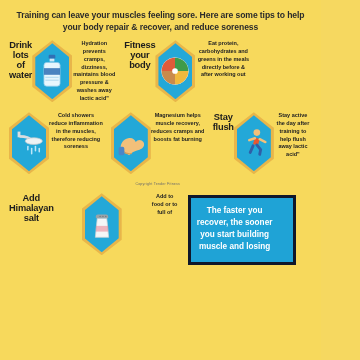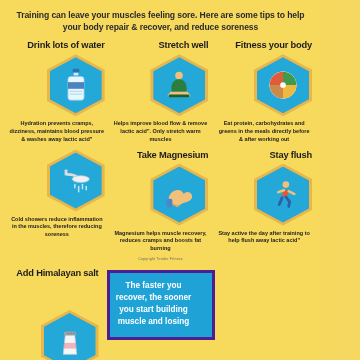--- a/index.html
+++ b/index.html
@@ -26,22 +26,21 @@
   }
   .grid {
     display: grid;
     grid-template-columns: 1fr 1fr 1fr;
     column-gap: 2px;
     row-gap: 0px;
     margin-top: 7px;
   }
   .cell {
     display: flex;
-    flex-direction: column;
-    align-items: flex-end;
+    align-items: flex-start;
     text-align: center;
     padding: 0 3px;
   }
   .tip-title {
     font-size: 9.3px;
     font-weight: 700;
     color: #1d1d1d;
     margin-bottom: 4px;
     letter-spacing: -0.2px;
   }
@@ -81,21 +80,21 @@
   .credit {
     grid-column: 2 / 3;
     text-align: center;
     font-size: 3.6px;
     color: #6b6b6b;
     margin-top: 4px;
     letter-spacing: 0.2px;
   }
   .callout {
     background: #1fa3d6;
-    border: 3px solid #4c1d95;
+    border: 3px solid #0f172a;
     color: #fff;
     font-weight: 700;
     font-size: 8.2px;
     line-height: 1.45;
     text-align: center;
     padding: 7px 20px 9px 6px;
     width: 108px;
     margin: 4px auto 0 auto;
   }
   .cell-wide { padding-top: 2px; gap: 28px; }
@@ -121,36 +120,20 @@
             <path d="M14.5 11 h11 a3 3 0 0 1 3 3 v19 a3 3 0 0 1 -3 3 h-11 a3 3 0 0 1 -3 -3 v-19 a3 3 0 0 1 3 -3 z" fill="#e8f6fd" stroke="#8fc9e8" stroke-width="0.8"></path>
             <rect x="11.5" y="17" width="17" height="7" fill="#2f6fb5" opacity="0.85"></rect>
             <rect x="13" y="26" width="14" height="1.4" fill="#bcdff2"></rect>
             <rect x="13" y="29" width="14" height="1.4" fill="#bcdff2"></rect>
           </svg>
         </div>
       </div>
       <div class="tip-body">Hydration prevents cramps, dizziness, maintains blood pressure &amp; washes away lactic acid"</div>
     </div>
 
-    <div class="cell">
-      <div class="tip-title">Stretch well</div>
-      <div class="hexwrap">
-        <div class="hex"></div>
-        <div class="hex-inner"></div>
-        <div class="hex-icon">
-          <svg viewBox="0 0 40 40">
-            <circle cx="20" cy="10" r="4" fill="#f2c07a"></circle>
-            <path d="M20 14 c-5 0 -8 4 -8 9 l0 4 16 0 0 -4 c0 -5 -3 -9 -8 -9 z" fill="#2a7f3e"></path>
-            <path d="M11 27 c-2 2 -3 4 -3 5 l24 0 c0 -1 -1 -3 -3 -5 z" fill="#f2c07a"></path>
-            <rect x="9" y="30" width="22" height="3" rx="1.5" fill="#1e5f2e"></rect>
-          </svg>
-        </div>
-      </div>
-      <div class="tip-body">Helps improve blood flow &amp; remove lactic acid". Only stretch warm muscles</div>
-    </div>
 
     <div class="cell">
       <div class="tip-title">Fitness your body</div>
       <div class="hexwrap">
         <div class="hex"></div>
         <div class="hex-inner"></div>
         <div class="hex-icon">
           <svg viewBox="0 0 40 40">
             <circle cx="20" cy="20" r="14" fill="#ffffff" stroke="#d8d8d8" stroke-width="1"></circle>
             <path d="M20 6 a14 14 0 0 1 14 14 l-14 0 z" fill="#3f9b4a"></path>
@@ -183,21 +166,20 @@
               <rect x="26" y="23" width="1.6" height="6" rx="0.8"></rect>
               <rect x="30" y="25" width="1.6" height="5" rx="0.8"></rect>
             </g>
           </svg>
         </div>
       </div>
       <div class="tip-body">Cold showers reduce inflammation in the muscles, therefore reducing soreness</div>
     </div>
 
     <div class="cell">
-      <div class="tip-title">Take Magnesium</div>
       <div class="hexwrap">
         <div class="hex"></div>
         <div class="hex-inner"></div>
         <div class="hex-icon">
           <svg viewBox="0 0 40 40">
             <path d="M9 26 c0 -6 3 -10 8 -11 c4 -1 7 1 8 4 c2 -3 6 -3 8 0 c2 3 0 7 -4 8 c-5 1 -9 3 -11 6 z" fill="#f2c07a"></path>
             <path d="M9 26 c2 4 7 6 12 5" stroke="#d79e59" stroke-width="1.2" fill="none"></path>
             <rect x="7" y="24" width="6" height="9" rx="2" fill="#4a86c9"></rect>
           </svg>
         </div>

